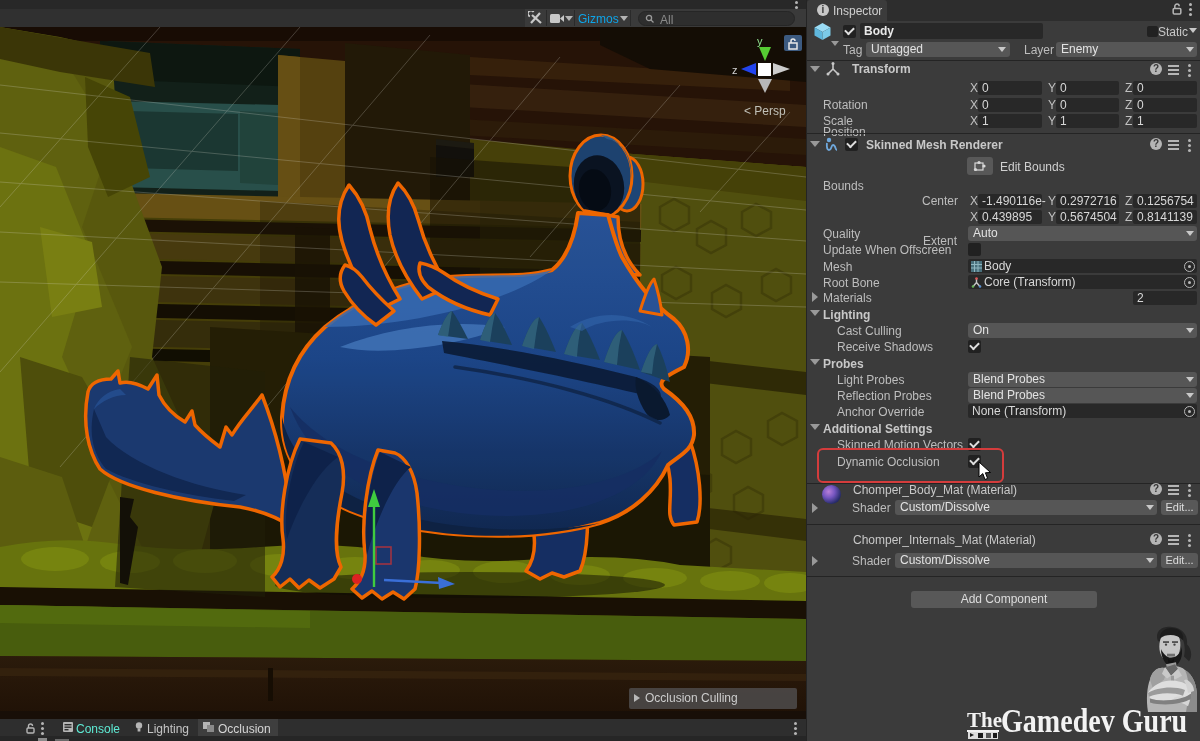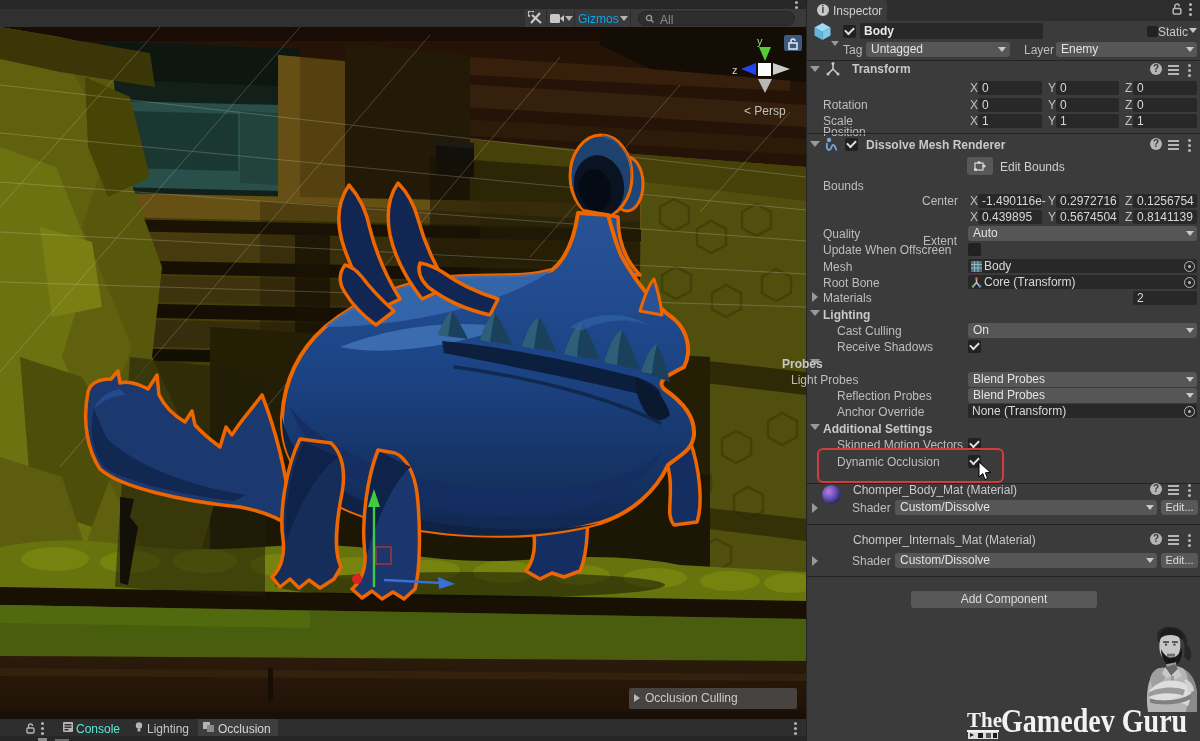--- a/index.html
+++ b/index.html
@@ -390,21 +390,21 @@
 <div class="sep" style="top:133px;"></div>
 
 <div class="fold" style="left:810px;top:141px;"></div>
 <svg class="abs" style="left:825px;top:137px;" width="15" height="15" viewBox="0 0 15 15">
  <circle cx="4" cy="3" r="2.2" fill="#6fa8dc"></circle>
  <path d="M2 6 C2 6 1 13 4 13 C7 13 6 8 8 8 C11 8 10 13 12 13" stroke="#6fa8dc" stroke-width="1.8" fill="none"></path>
 </svg>
 <div class="chk" style="left:845px;top:138px;">
       <i></i>
     </div>
-<div class="hdr" style="left:866px;top:138px;">Dissolve Mesh Renderer</div>
+<div class="hdr" style="left:866px;top:138px;">Skinned Mesh Renderer</div>
 <div class="qicon" style="left:1150px;top:138px;">?</div>
 <div class="preset" style="left:1168px;top:139px;">
       <i style="top:1px;"></i>
       <i style="top:5px;"></i>
       <i style="top:9px;"></i>
     </div>
 <div class="kebab" style="left:1188px;top:139px;"></div>
 
 <div class="abs" style="left:967px;top:157px;width:26px;height:18px;background:#585858;border-radius:3px;"></div>
 <svg class="abs" style="left:973px;top:160px;" width="14" height="12" viewBox="0 0 14 12">
@@ -460,22 +460,22 @@
 <div class="fold" style="left:810px;top:310px;"></div>
 <div class="hdr" style="left:823px;top:308px;">Lighting</div>
 <div class="lbl" style="left:837px;top:324px;">Cast Culling</div>
 <div class="dd" style="left:968px;top:323px;width:229px;">On</div>
 <div class="dda" style="left:1186px;top:328px;"></div>
 <div class="lbl" style="left:837px;top:340px;">Receive Shadows</div>
 <div class="chk" style="left:968px;top:340px;">
       <i></i>
     </div>
 <div class="fold" style="left:810px;top:359px;"></div>
-<div class="hdr" style="left:782px;top:357px;text-align:center;">Probes</div>
-<div class="lbl" style="left:791px;top:373px;">Light Probes</div>
+<div class="hdr" style="left:823px;top:357px;text-align:center;">Probes</div>
+<div class="lbl" style="left:837px;top:373px;">Light Probes</div>
 <div class="dd" style="left:968px;top:372px;width:229px;">Blend Probes</div>
 <div class="dda" style="left:1186px;top:377px;"></div>
 <div class="lbl" style="left:837px;top:389px;">Reflection Probes</div>
 <div class="dd" style="left:968px;top:388px;width:229px;">Blend Probes</div>
 <div class="dda" style="left:1186px;top:393px;"></div>
 <div class="lbl" style="left:837px;top:405px;">Anchor Override</div>
 <div class="fld" style="left:968px;top:404px;width:229px;">None (Transform)</div>
 <div class="picker" style="left:1184px;top:406px;">
       <i></i>
     </div>

